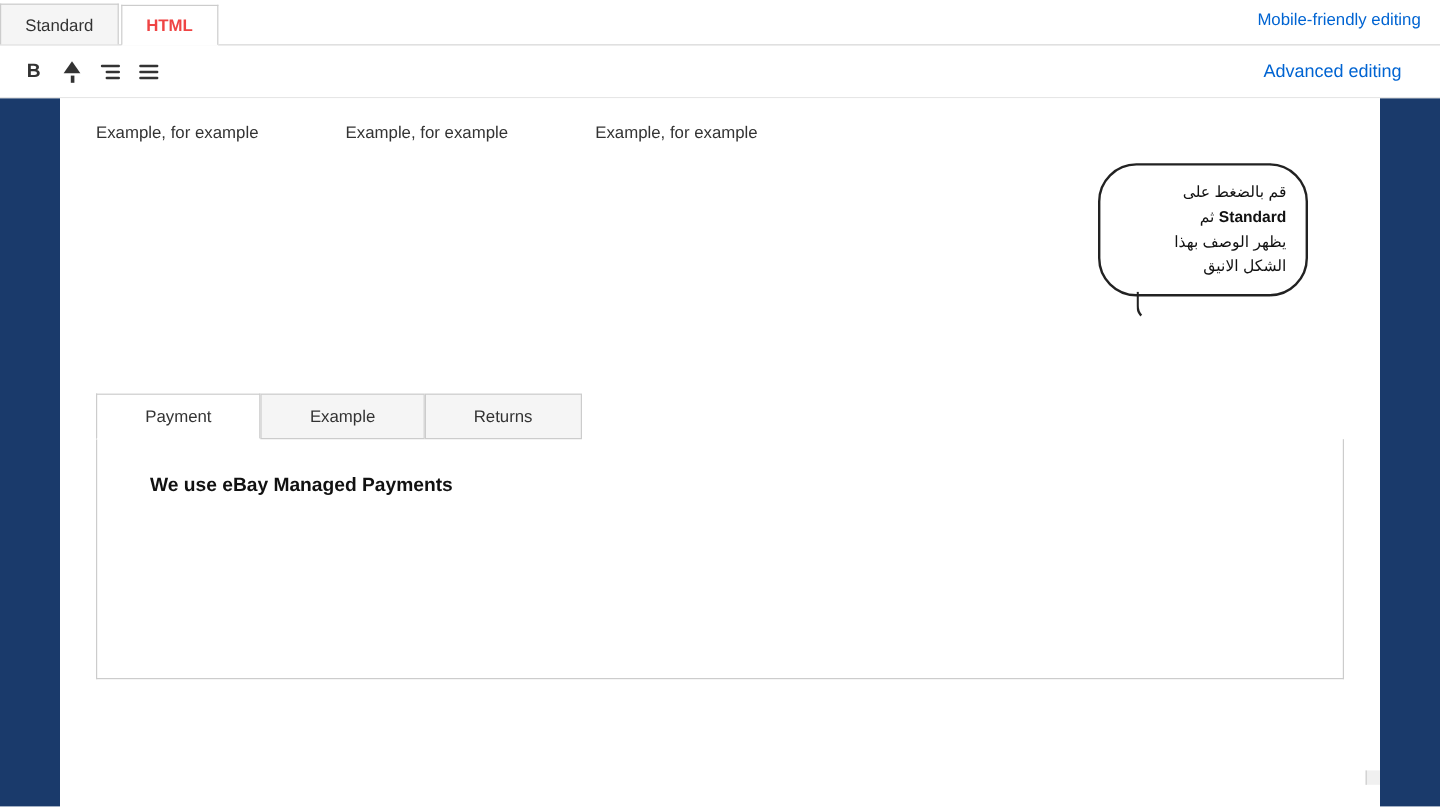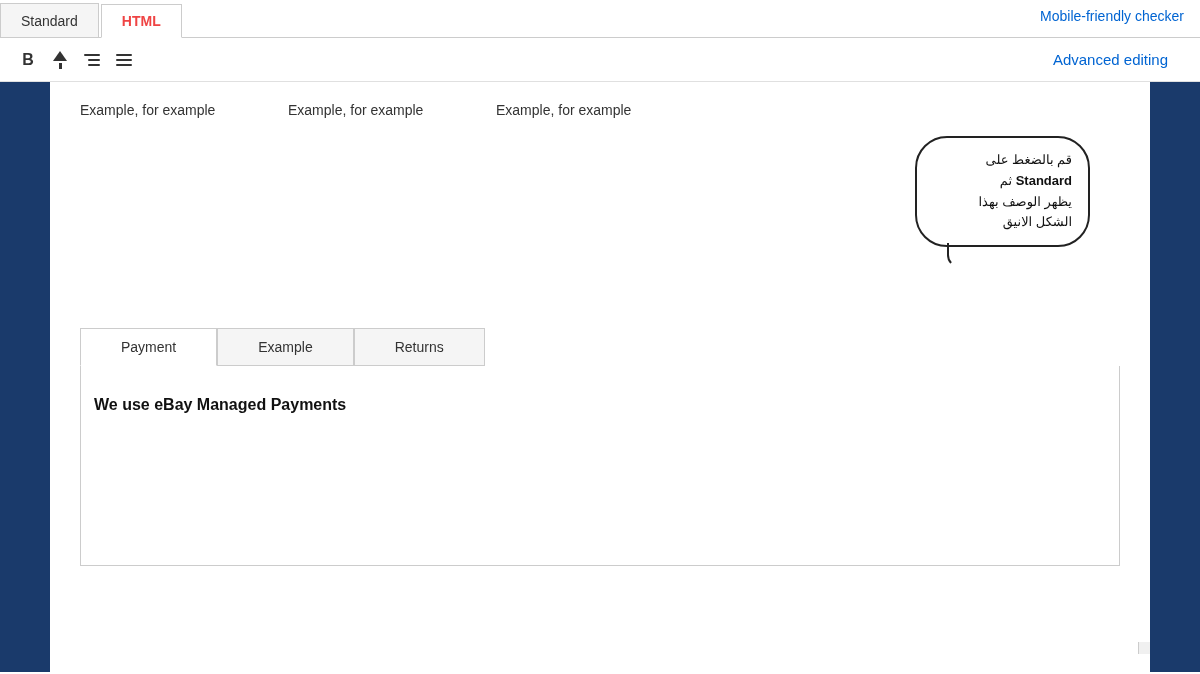--- a/index.html
+++ b/index.html
@@ -188,21 +188,21 @@
     .payment-tab.active {
       background: #fff;
       border-bottom: 1px solid #fff;
     }
 
     
     .payment-content {
       margin: 0 30px;
       border: 1px solid #ccc;
       border-top: none;
-      padding: 30px 13px;
+      padding: 30px 44px;
       min-height: 200px;
       background: #fff;
     }
 
     .payment-content h3 {
       font-size: 16px;
       font-weight: bold;
       margin-bottom: 14px;
       color: #111;
     }
@@ -299,21 +299,21 @@
 </head>
 <body>
 
 <div class="tab-bar">
   <div class="tab">
     <span>Standard</span>
   </div>
   <div class="tab active">
     <span>HTML</span>
   </div>
-  <a class="mobile-friendly-link">Mobile-friendly checker</a>
+  <a class="mobile-friendly-link">Mobile-friendly editing</a>
 </div>
 
 <div class="toolbar">
   <button class="toolbar-btn">
     <span>B</span>
   </button>
 
   <button class="toolbar-btn">
     <div class="format-btn">
       <div class="up-arrow-icon"></div>

